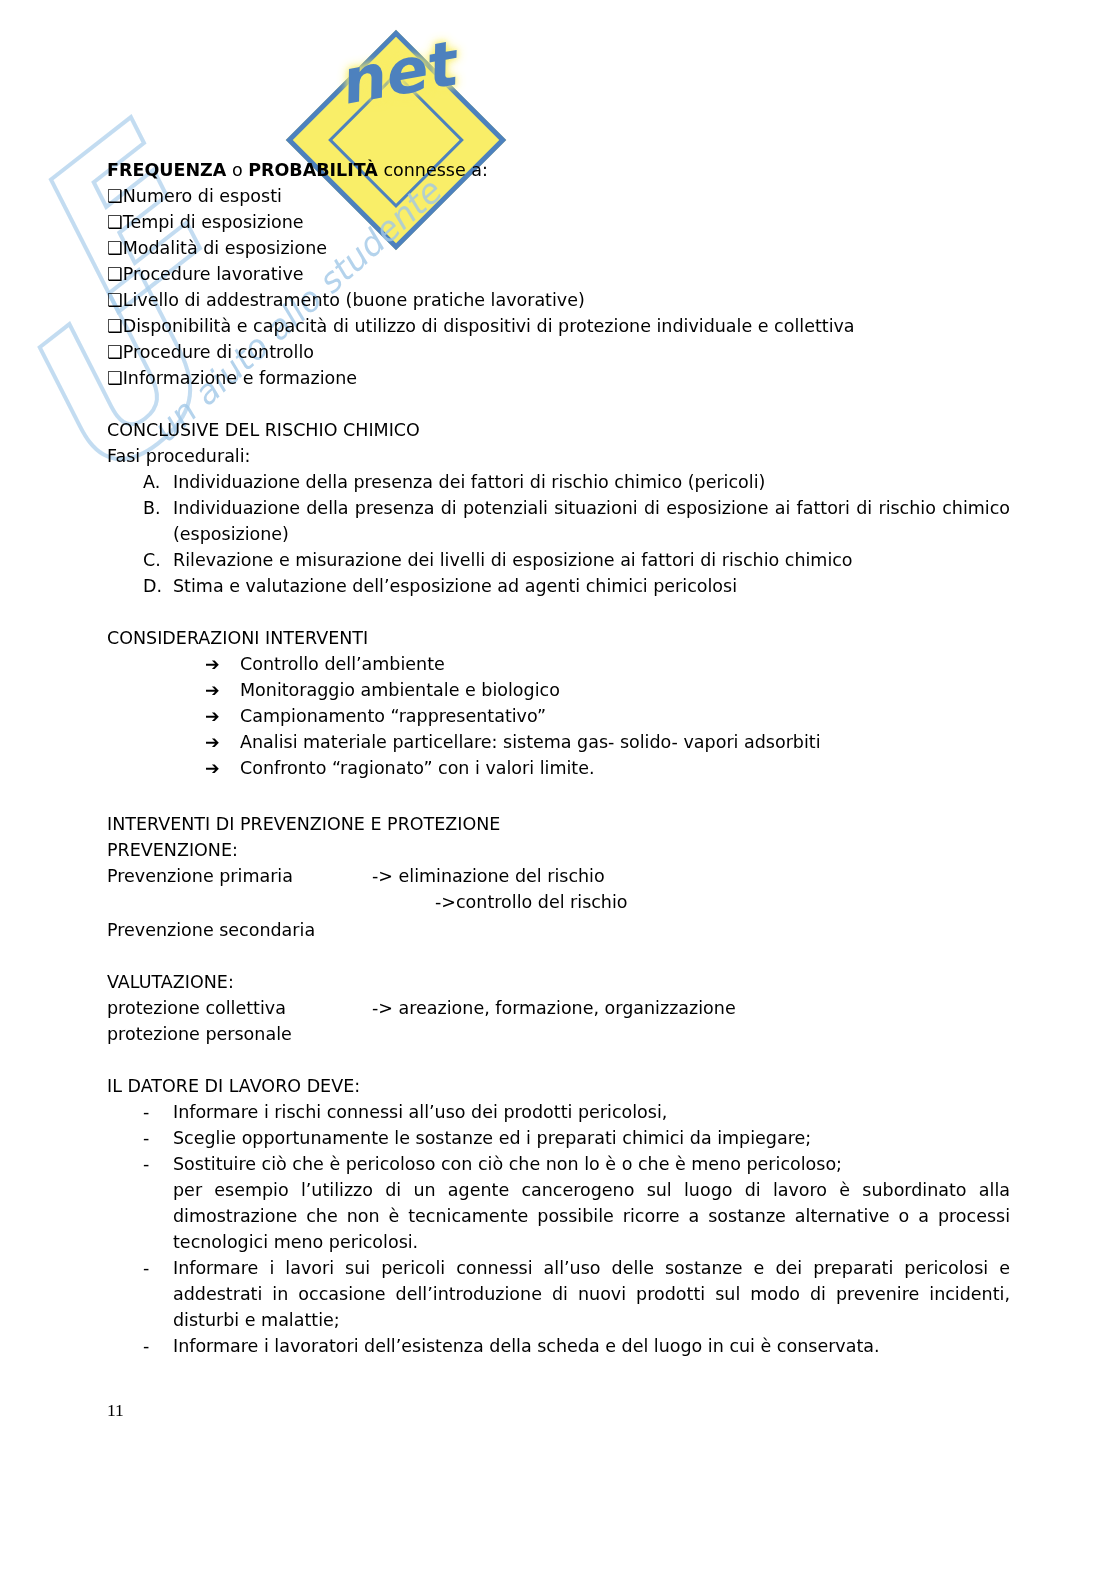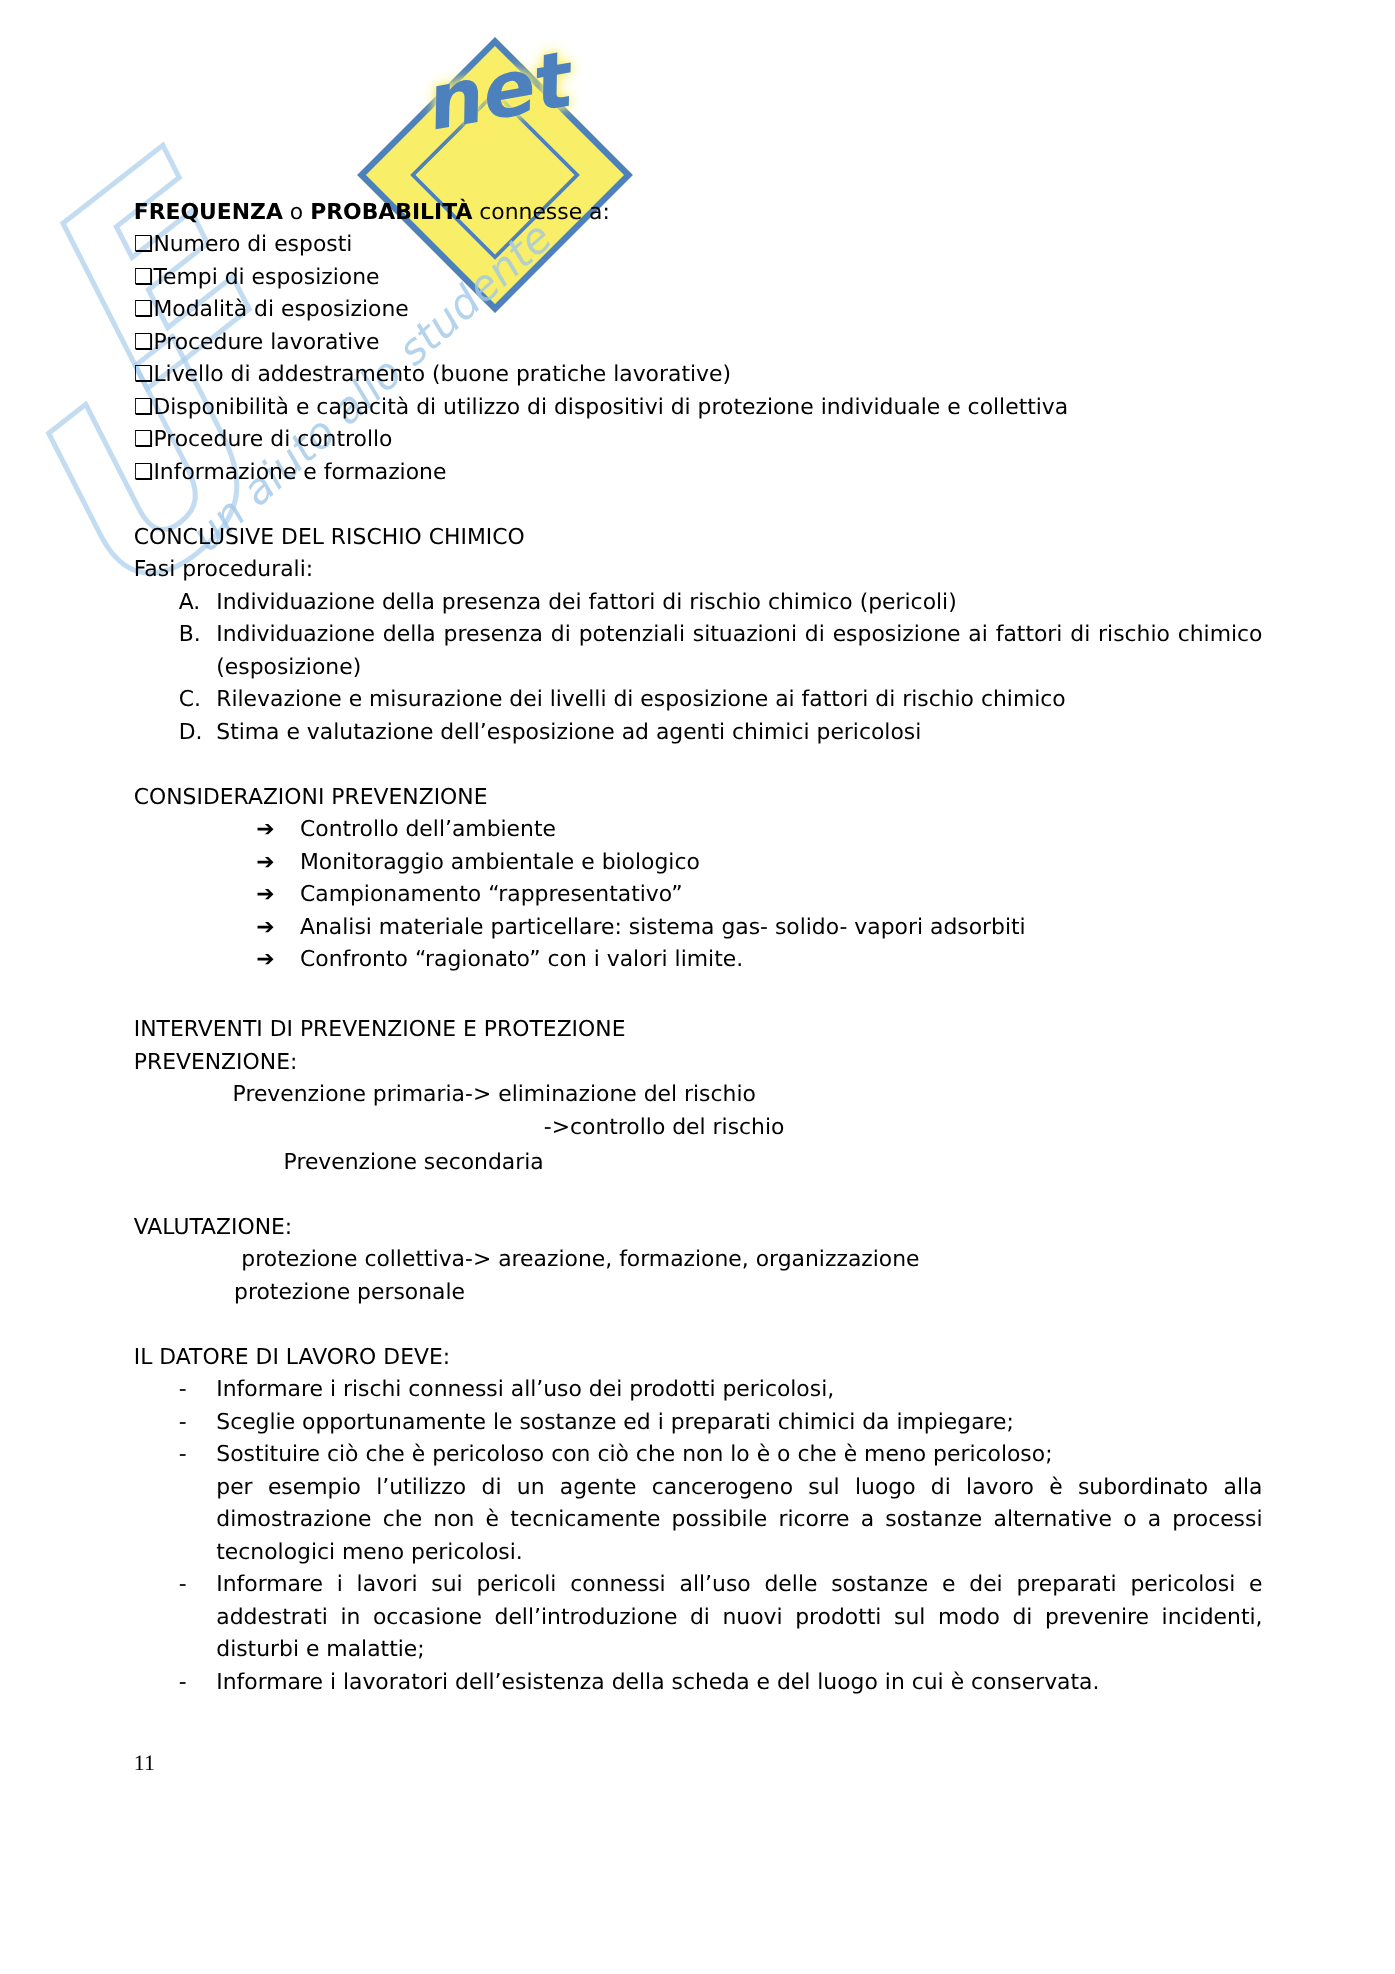--- a/index.html
+++ b/index.html
@@ -40,21 +40,21 @@
   .oli { display:flex; }
   .omark { flex:0 0 30px; }
   .otext { flex:1; text-align:justify; }
 
   .alist { padding-left:98px; }
   .ali { display:flex; }
   .amark { flex:0 0 35px; }
   .atext { flex:1; }
 
   .prow { display:flex; }
-  .plabel { flex:0 0 265px;text-align:right; }
+  .plabel { flex:0 0 265px; }
   .plabel.w2 { flex:0 0 328px;margin-top:28px; }
   .pvalue { flex:1; }
 
   .dlist { padding-left:36px; }
   .dli { display:flex; }
   .dmark { flex:0 0 30px; }
   .dtext { flex:1; text-align:justify; }
 
   .page-number { margin-top:38px; padding-bottom:40px;font-family:Liberation Serif, serif; }
 </style>
@@ -99,21 +99,21 @@
       <div class="oli">
         <span class="omark">C.</span>
         <p class="otext">Rilevazione e misurazione dei livelli di esposizione ai fattori di rischio chimico</p>
       </div>
       <div class="oli">
         <span class="omark">D.</span>
         <p class="otext">Stima e valutazione dell’esposizione ad agenti chimici pericolosi</p>
       </div>
     </div>
 
-    <p class="mt1">CONSIDERAZIONI PREVENZIONE</p>
+    <p class="mt1">CONSIDERAZIONI INTERVENTI</p>
     <div class="alist">
       <div class="ali">
         <span class="amark">➔</span>
         <p class="atext">Controllo dell’ambiente</p>
       </div>
       <div class="ali">
         <span class="amark">➔</span>
         <p class="atext">Monitoraggio ambientale e biologico</p>
       </div>
       <div class="ali">

